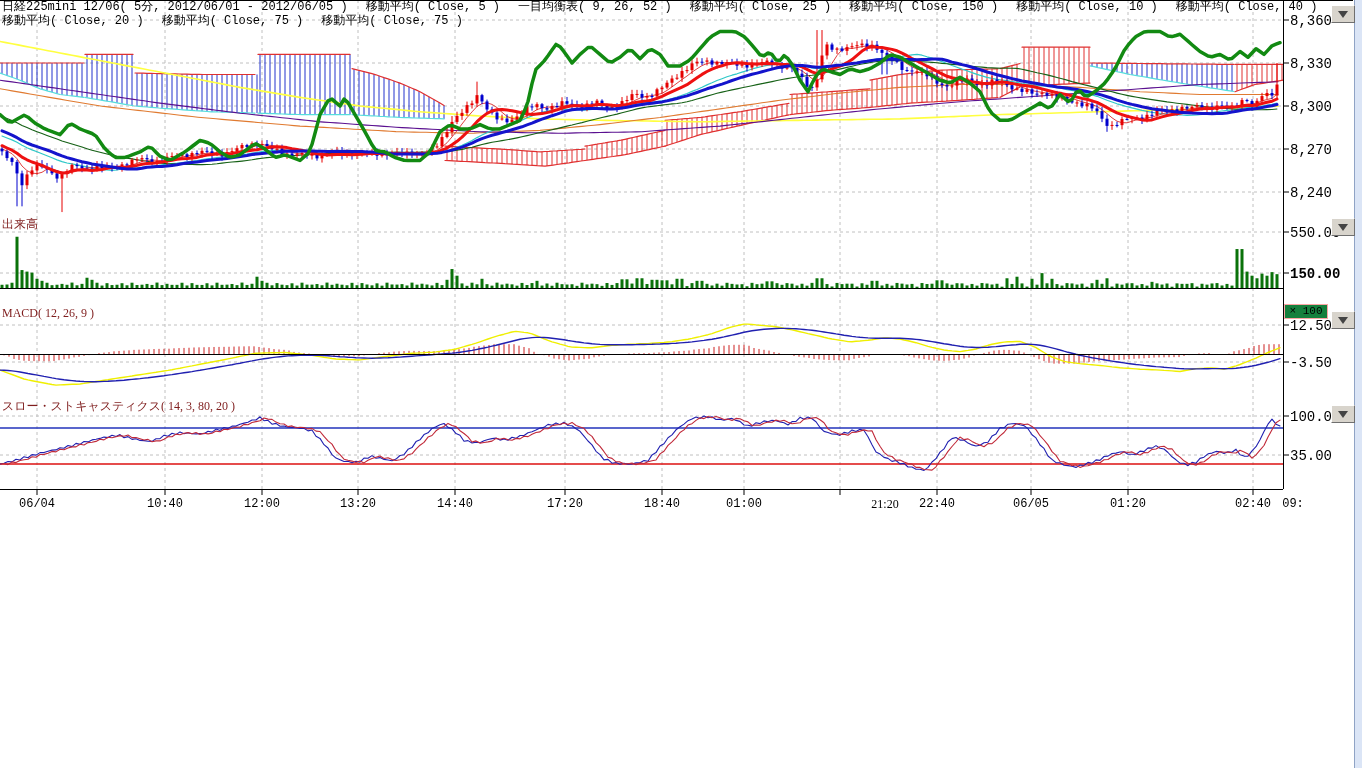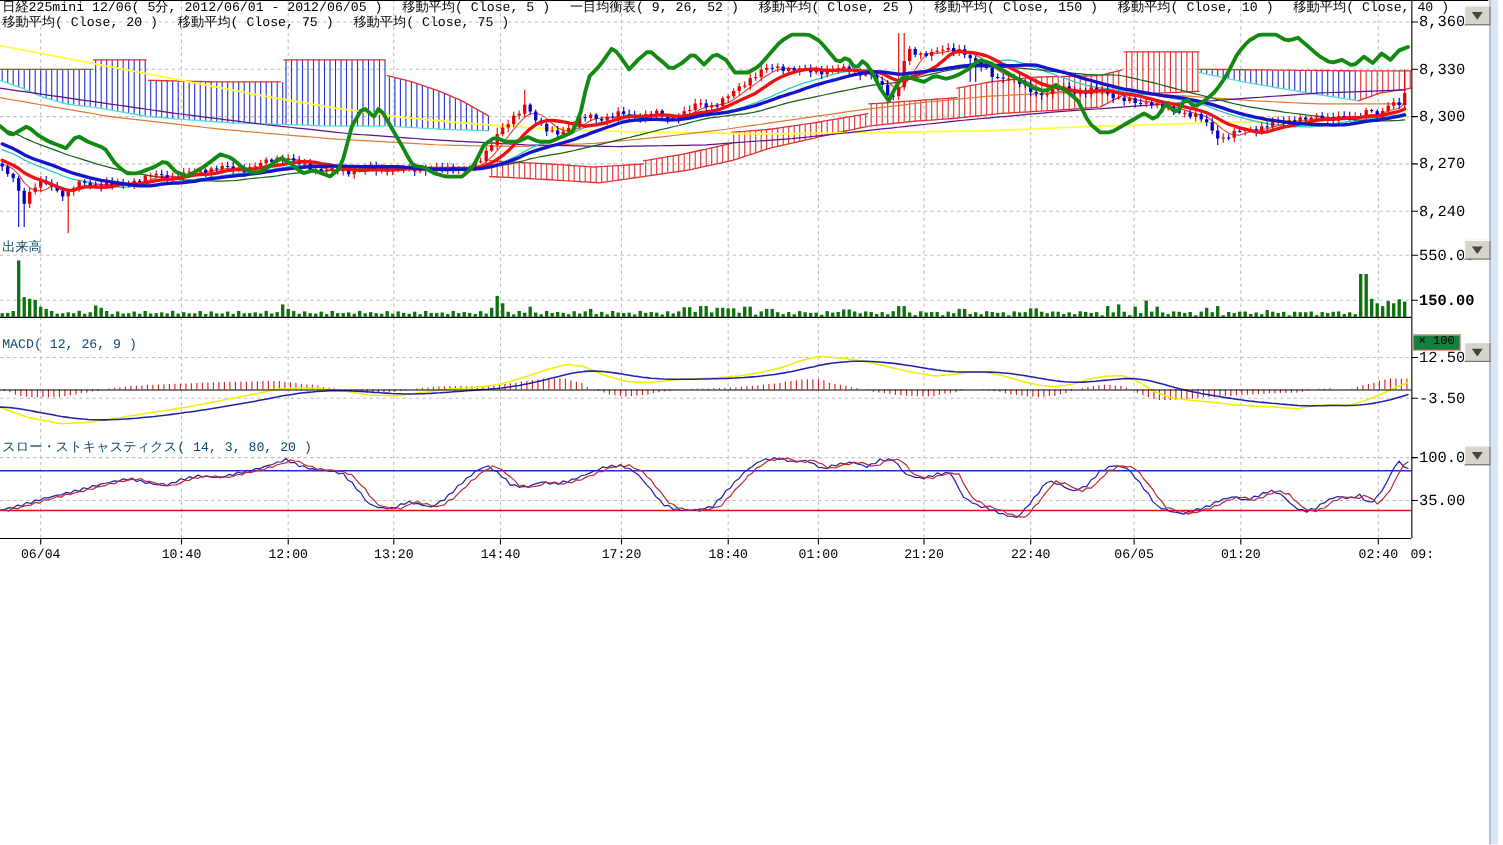--- a/index.html
+++ b/index.html
@@ -1,21 +1,21 @@
 <!DOCTYPE html>
 <html><head>
 <meta charset="utf-8">
 <style>
   html,body{margin:0;padding:0;background:#ffffff;}
   #app{position:relative;width:1362px;height:768px;background:#ffffff;overflow:hidden;
        font-family:"Liberation Mono","DejaVu Sans Mono",monospace;}
   #plot{position:absolute;left:0;top:0;}
   .hdr{position:absolute;left:2px;white-space:nowrap;font-size:12px;line-height:13px;color:#000;z-index:5;}
   .hdr span{margin-right:18px;}
-  .panel-label{position:absolute;left:2px;font-size:12px;color:#0c4a6e;z-index:5;white-space:nowrap;}
+  .panel-label{position:absolute;left:2px;font-size:12px;color:#7f1d1d;z-index:5;white-space:nowrap;font-family:Liberation Serif, serif;}
   .ax{position:absolute;left:1290px;font-size:14px;color:#000000;z-index:5;white-space:nowrap;}
   .tlab{position:absolute;transform:translateX(-50%);top:497px;font-size:12px;color:#000;z-index:5;white-space:nowrap;}
   .dd{position:absolute;left:1331px;width:22px;height:16px;background:#d8d4cc;
       border-top:1px solid #ffffff;border-left:1px solid #ffffff;
       border-right:1px solid #6f6f6f;border-bottom:1px solid #6f6f6f;
       display:flex;align-items:center;justify-content:center;z-index:6;cursor:pointer;}
   .dd .tri{width:0;height:0;border-left:5px solid transparent;border-right:5px solid transparent;
       border-top:7px solid #444;}
   #mult{position:absolute;left:1284px;top:304px;width:42px;height:13px;border:1px solid #fca5a5;
       background:#15803d;font-size:11px;line-height:13px;text-align:center;z-index:6;}
@@ -1428,19 +1428,19 @@
     <div class="ax" style="top: 409px;">100.00</div>
     <div class="ax" style="top: 448px;">35.00</div>
     <div class="tlab" style="left: 37px;">06/04</div>
     <div class="tlab" style="left: 165px;">10:40</div>
     <div class="tlab" style="left: 262px;">12:00</div>
     <div class="tlab" style="left: 358px;">13:20</div>
     <div class="tlab" style="left: 455px;">14:40</div>
     <div class="tlab" style="left: 565px;">17:20</div>
     <div class="tlab" style="left: 662px;">18:40</div>
     <div class="tlab" style="left: 744px;">01:00</div>
-    <div class="tlab" style="left: 840px;">21:20</div>
+    <div class="tlab" style="left: 885px; font-family: Liberation Serif, serif;">21:20</div>
     <div class="tlab" style="left: 937px;">22:40</div>
     <div class="tlab" style="left: 1031px;">06/05</div>
     <div class="tlab" style="left: 1128px;">01:20</div>
     <div class="tlab" style="left: 1253px;">02:40</div>
     <div class="tlab" style="left: 1293px;">09:</div>
   </div>
 
 </body></html>

